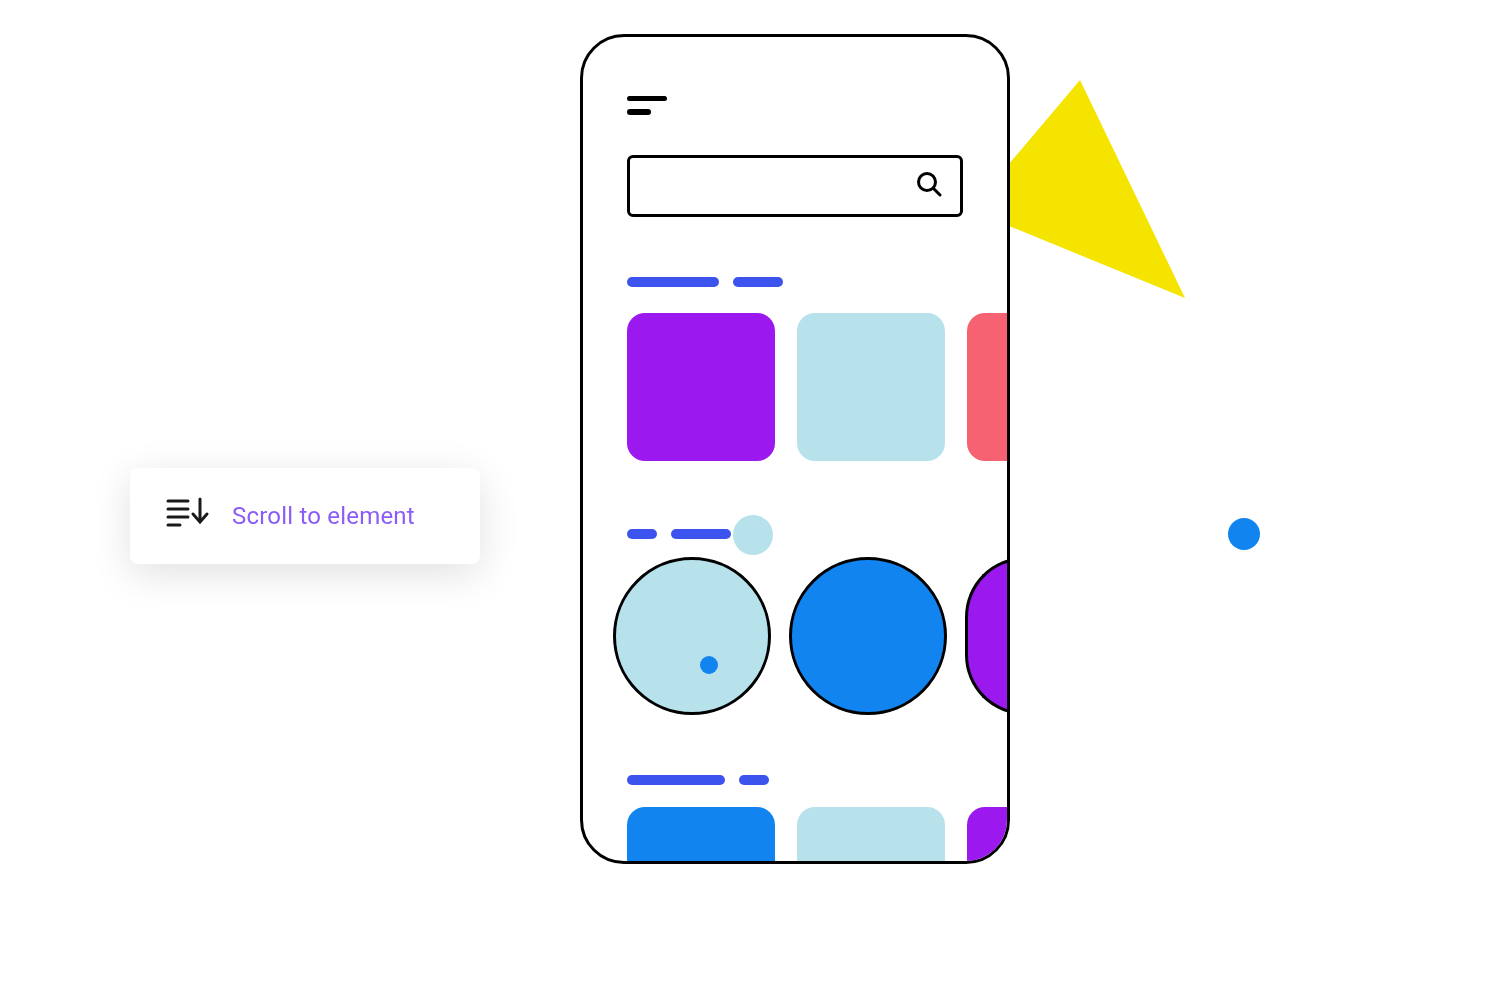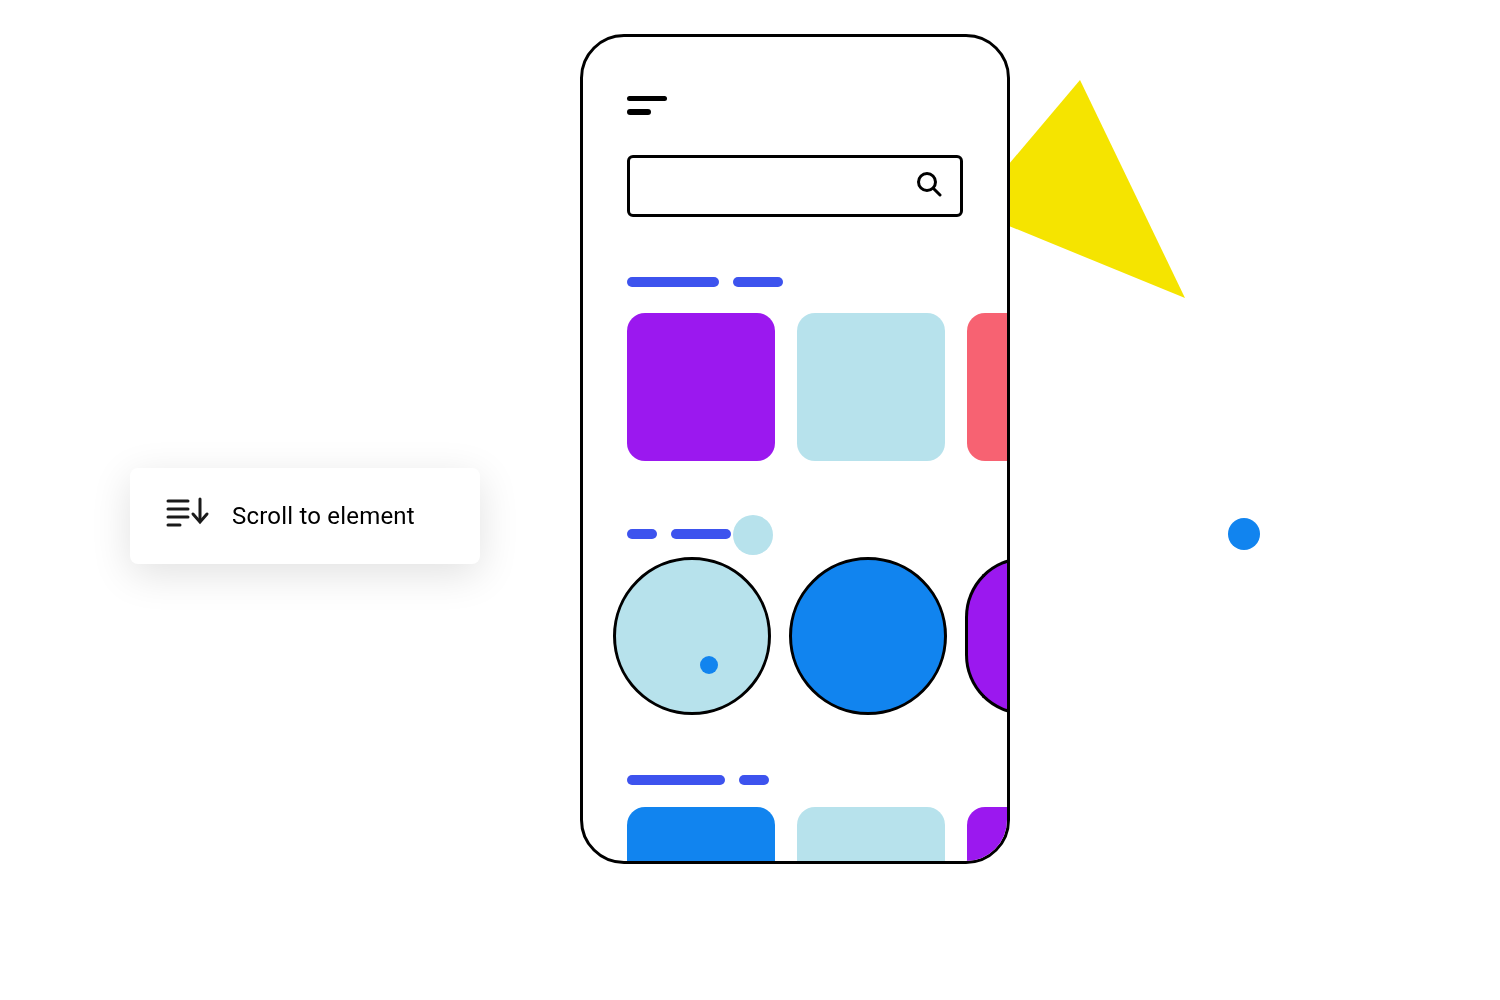--- a/index.html
+++ b/index.html
@@ -45,21 +45,21 @@
     background: #ffffff;
     border-radius: 8px;
     box-shadow: 0 10px 40px rgba(0,0,0,0.12);
     display: flex;
     align-items: center;
     padding: 0 36px;
     gap: 22px;
   }
   .floating-card .label {
     font-size: 24px;
-    color: #000000;
+    color: #8b5cf6;
     letter-spacing: 0.2px;
   }
 
   
   .phone {
     position: absolute;
     left: 580px;
     top: 34px;
     width: 430px;
     height: 830px;

